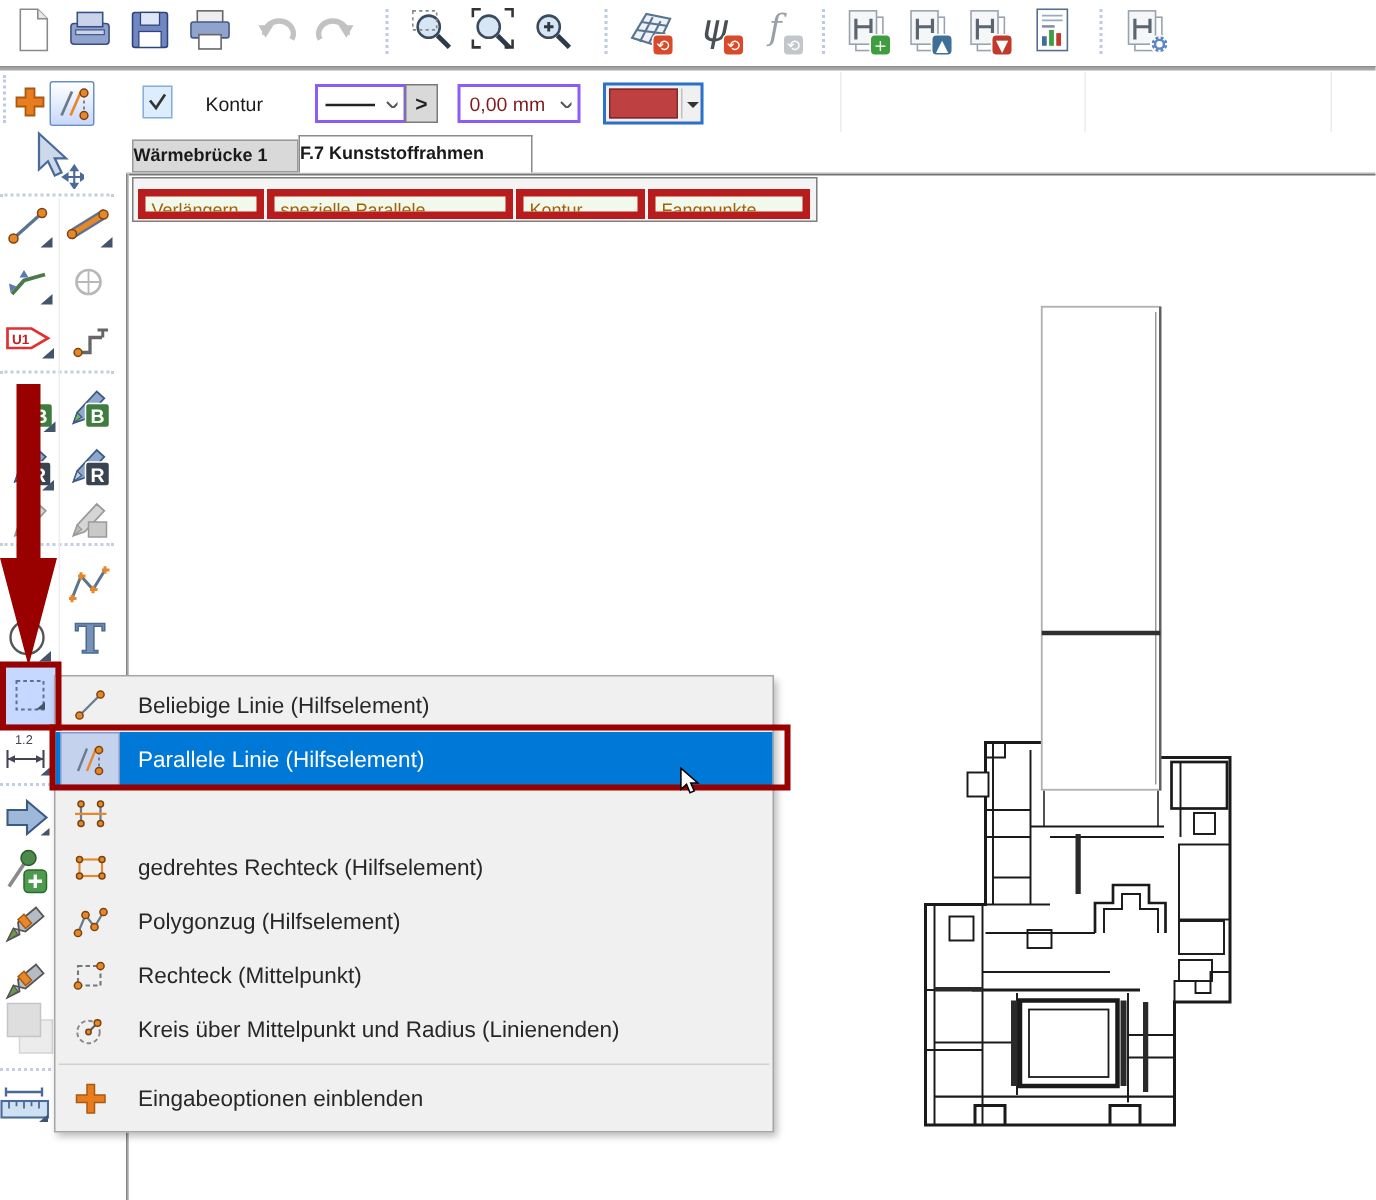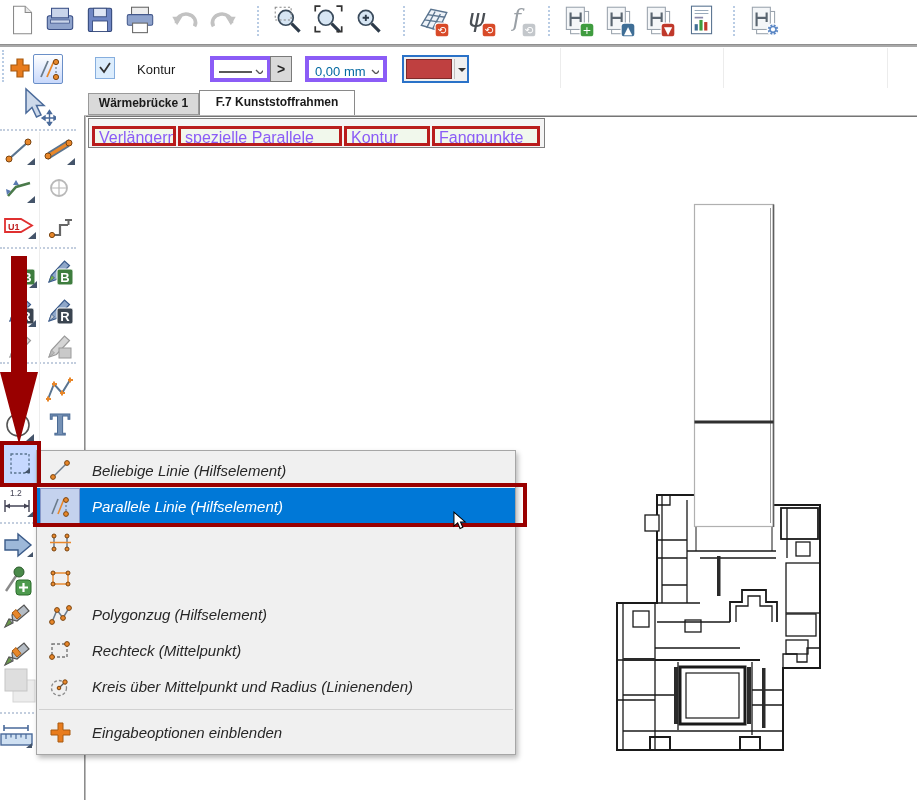--- a/index.html
+++ b/index.html
@@ -7,32 +7,32 @@
   .abs{position:absolute;}
   .ico{position:absolute;width:34px;height:36px;}
   .grip{position:absolute;width:3px;border-left:2px dotted #b9cce4;}
   .sep-dash{position:absolute;height:0;border-top:2px dotted #c3cede;}
   .toolbtn{position:absolute;box-sizing:border-box;}
   #tb1-border{position:absolute;left:0;top:44px;width:917px;height:2px;background:#a8a8a8;border-top:1px solid #8f8f8f;}
   .row2sep{position:absolute;top:48px;width:1px;height:40px;background:#ececec;}
   #panel-top-border{position:absolute;left:84px;top:115px;width:833px;height:2px;background:linear-gradient(#b9b9b9 50%,#757575 50%);}
   #canvas-left-border{position:absolute;left:84px;top:116px;width:2px;height:684px;background:linear-gradient(to right,#757575,#d3d3d3);}
   
-  .combo{position:absolute;box-sizing:border-box;background:#fff;border:4px solid #8b5cf6;height:26px;font-size:13px;color:#0369a1;}
+  .combo{position:absolute;box-sizing:border-box;background:#fff;border:2px solid #8b5cf6;height:26px;font-size:13px;color:#7f1d1d;}
   .chev{position:absolute;right:4px;top:9px;width:8px;height:5px;}
   
-  .tab{position:absolute;box-sizing:border-box;font-weight:bold;font-size:12px;color:#1a1a1a;text-align:center;}
+  .tab{position:absolute;box-sizing:border-box;font-weight:bold;font-size:12px;color:#1a1a1a;}
   .tab-inactive{background:#d9d9d9;border:1px solid #9a9a9a;line-height:19px;}
   .tab-active{background:#fff;border:1px solid #8a8a8a;border-bottom:none;line-height:22px;z-index:3;}
   
   #snapbar{position:absolute;left:88px;top:118px;width:457px;height:30px;box-sizing:border-box;border:1px solid #7e7e7e;background:#f4f4f4;}
-  .snapcell{position:absolute;top:7px;height:20px;box-sizing:border-box;border:3px solid #b91c1c;background:#f1f8ec;font-size:16px;color:#8b5cf6;line-height:18px;padding-left:4px;overflow:hidden;}
+  .snapcell{position:absolute;top:7px;height:20px;box-sizing:border-box;border:5px solid #b91c1c;background:#f1f8ec;font-size:12px;color:#a16207;line-height:18px;padding-left:4px;overflow:hidden;}
   
   #menu{position:absolute;left:36px;top:450px;width:480px;height:305px;box-sizing:border-box;background:#f0f0f0;border:1px solid #a6a6a6;box-shadow:2px 3px 5px rgba(0,0,0,.28);z-index:10;}
-  .mitem{position:relative;height:36px;display:flex;align-items:center;font-style:italic;}
+  .mitem{position:relative;height:36px;display:flex;align-items:center;}
   .mitem .micon{width:40px;height:36px;flex:0 0 40px;display:flex;align-items:center;justify-content:center;box-sizing:border-box;margin-left:3px;}
   .mitem .mlabel{font-size:15px;color:#272727;margin-left:12px;white-space:nowrap;}
   .mitem.hl{background:#0078d7;}
   .mitem.hl .mlabel{color:#fff;}
   .mitem.hl .micon{background:#c4d2ee;border:1px solid #8898c8;}
   .msep{height:1px;background:#d1d1d1;margin:5px 2px 4px 2px;}
   
   #red-box-tool{position:absolute;left:0px;top:441px;width:41px;height:46px;box-sizing:border-box;border:4px solid #990000;z-index:12;}
   #red-box-menu{position:absolute;left:33px;top:483px;width:494px;height:44px;box-sizing:border-box;border:4px solid #990000;z-index:12;}
   
@@ -437,20 +437,21 @@
     <div class="mitem">
       <div class="micon">
         <svg width="25" height="25" viewBox="0 0 25 25">
           <rect x="5" y="7" width="15" height="11" fill="none" stroke="#e8872a" stroke-width="1.4"></rect>
           <circle cx="5" cy="7" r="2" fill="#e8872a" stroke="#7a4410" stroke-width="1"></circle>
           <circle cx="20" cy="7" r="2" fill="#e8872a" stroke="#7a4410" stroke-width="1"></circle>
           <circle cx="5" cy="18" r="2" fill="#e8872a" stroke="#7a4410" stroke-width="1"></circle>
           <circle cx="20" cy="18" r="2" fill="#e8872a" stroke="#7a4410" stroke-width="1"></circle>
         </svg>
       </div>
+      <div class="mlabel">gedrehtes Rechteck (Hilfselement)</div>
     </div>
     <div class="mitem">
       <div class="micon">
         <svg width="25" height="25" viewBox="0 0 25 25">
           <path d="M4,20 L9,8 L15,16 L21,6" fill="none" stroke="#6a7b8c" stroke-width="1.5"></path>
           <circle cx="4" cy="20" r="2.4" fill="#e8872a" stroke="#7a4410" stroke-width="1"></circle>
           <circle cx="9" cy="8" r="2.4" fill="#e8872a" stroke="#7a4410" stroke-width="1"></circle>
           <circle cx="15" cy="16" r="2.4" fill="#e8872a" stroke="#7a4410" stroke-width="1"></circle>
           <circle cx="21" cy="6" r="2.4" fill="#e8872a" stroke="#7a4410" stroke-width="1"></circle>
         </svg>

